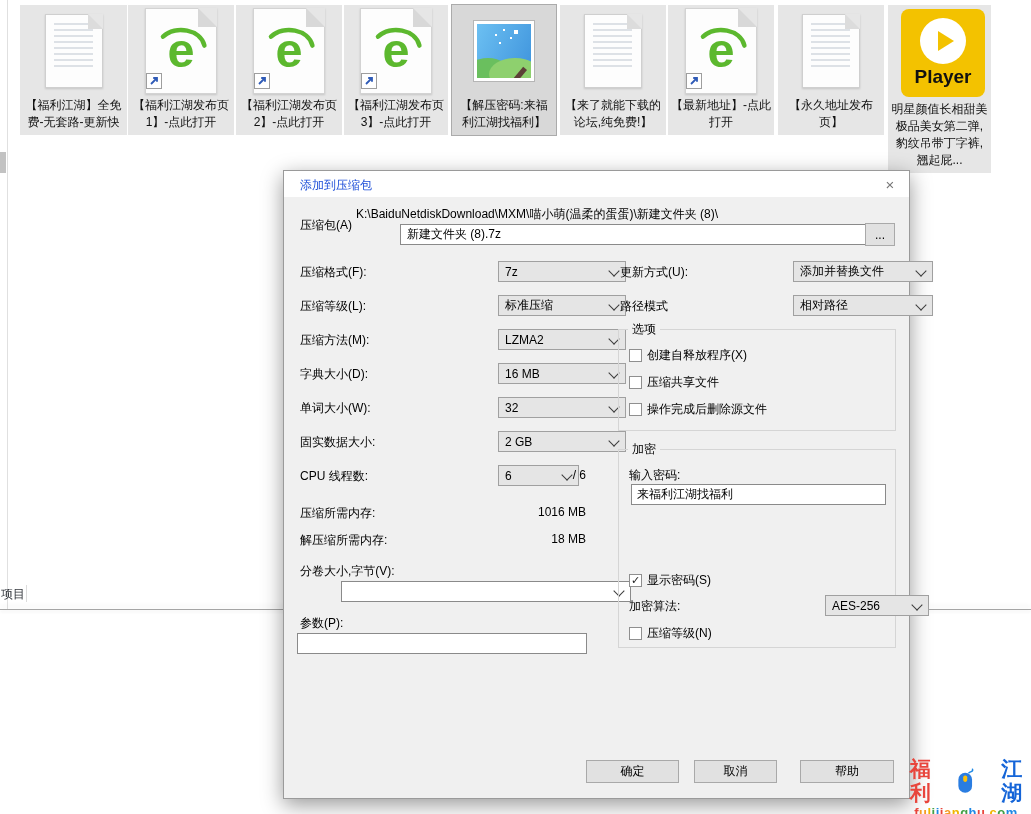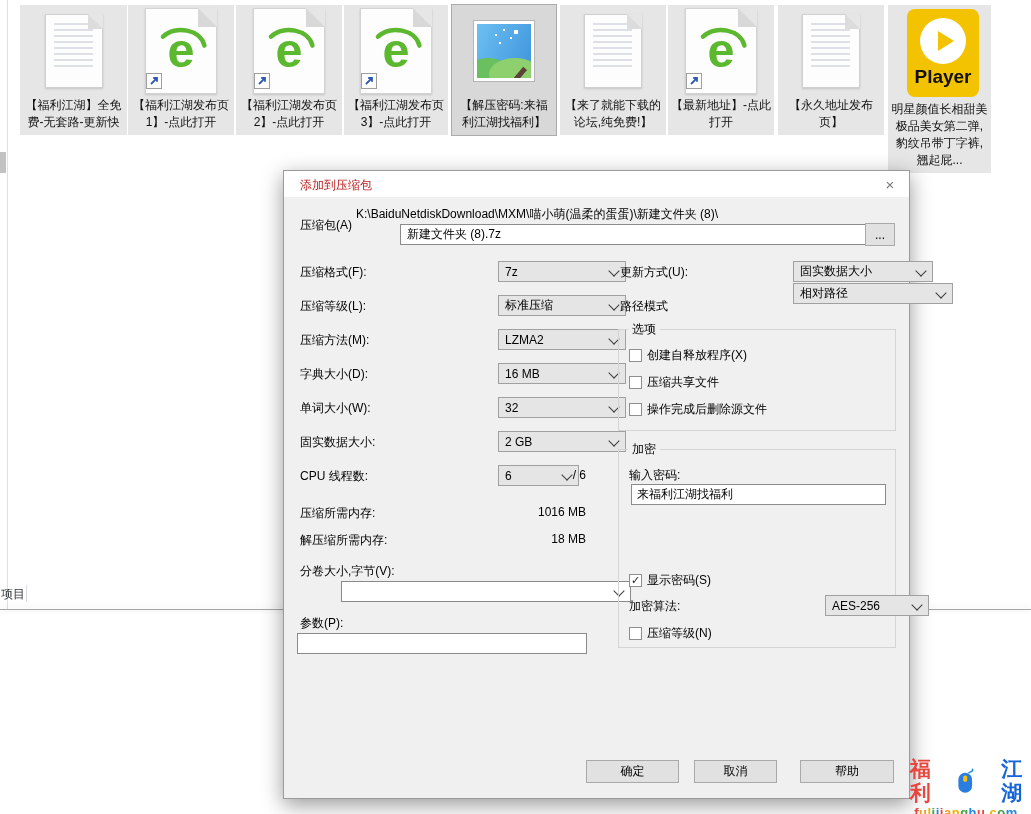--- a/index.html
+++ b/index.html
@@ -29,41 +29,41 @@
   .photo{position:relative;width:54px;height:54px;background:#fff;border:1px solid #b5b5b5;padding:3px;}
   .photo-inner{position:relative;width:100%;height:100%;overflow:hidden;
            background:linear-gradient(115deg,#6cc0f2 0%,#3e93dc 100%);}
   .hill1{position:absolute;bottom:-10px;left:-12px;width:46px;height:30px;background:#6abf5e;border-radius:50%;}
   .hill2{position:absolute;bottom:-12px;right:-10px;width:52px;height:32px;background:#8ed06e;border-radius:50%;}
   .wand{position:absolute;right:4px;bottom:8px;width:36px;height:5px;background:#5d4037;
         transform:rotate(-50deg);transform-origin:100% 100%;}
   .sparkle{position:absolute;left:18px;top:10px;width:2px;height:2px;background:#fff;
         box-shadow:8px -5px 0 #fff,15px 3px 0 #fff,4px 8px 0 #fff,20px -3px 0 1px #fff;}
 
-  .player-box{position:relative;width:72px;height:88px;background:#f3c200;border-radius:8px;
+  .player-box{position:relative;width:84px;height:88px;background:#f3c200;border-radius:8px;
         display:flex;flex-direction:column;align-items:center;justify-content:flex-start;margin-left:7px;}
   .play-circle{margin-top:9px;width:46px;height:46px;background:#fff;border-radius:50%;
         display:flex;align-items:center;justify-content:center;}
   .play-tri{width:0;height:0;border-left:16px solid #f3c200;border-top:10px solid transparent;
         border-bottom:10px solid transparent;margin-left:5px;}
   .player-word{font-size:19px;font-weight:bold;color:#111;line-height:26px;}
 
   
   .v-hairline{position:absolute;left:7px;top:0;width:1px;height:609px;background:#e0e0e0;}
   .scroll-bit{position:absolute;left:0;top:152px;width:6px;height:21px;background:#c2c2c2;}
   .explorer-edge{position:absolute;left:0;top:609px;width:1031px;height:1px;background:#a5a5a5;
         box-shadow:0 -3px 4px rgba(0,0,0,.10),0 2px 3px rgba(0,0,0,.08);}
   .status-text{position:absolute;left:1px;top:586px;font-size:12px;color:#33373d;}
   .status-sep{position:absolute;left:26px;top:585px;width:1px;height:17px;background:#dcdcdc;}
 
   
   #dialog{position:absolute;left:283px;top:170px;width:625px;height:627px;background:#f0f0f0;
         border:1px solid #9a9a9a;box-shadow:0 6px 20px rgba(0,0,0,.40);z-index:5;}
   .titlebar{position:absolute;left:0;top:0;width:100%;height:26px;background:#fff;}
-  .dlg-title{position:absolute;left:16px;top:6px;font-size:12px;color:#b91c1c;}
+  .dlg-title{position:absolute;left:16px;top:6px;font-size:12px;color:#1d4ed8;}
   .dlg-close{position:absolute;right:4px;top:1px;width:30px;height:24px;display:flex;align-items:center;
         justify-content:center;font-size:15px;color:#777;}
   .lbl{position:absolute;font-size:12px;color:#000;white-space:nowrap;}
   .combo{position:absolute;height:21px;background:#e5e5e5;border:1px solid #a0a0a0;box-sizing:border-box;
         font-size:12px;display:flex;align-items:center;padding:0 20px 0 6px;white-space:nowrap;overflow:hidden;margin-left:44px;}
   .combo.white{background:#fff;border-color:#8a8a8a;}
   .chev{position:absolute;right:7px;top:5px;width:7px;height:7px;border-right:1.4px solid #3c3c3c;
         border-bottom:1.4px solid #3c3c3c;transform:rotate(45deg);}
   .tinput{position:absolute;height:21px;background:#fff;border:1px solid #8a8a8a;box-sizing:border-box;
         font-size:12px;padding:0 5px;font-family:"Liberation Sans","DejaVu Sans",sans-serif;}
@@ -295,26 +295,26 @@
     <div class="combo white" style="left:13px;top:410px;width:290px;">
       <span></span>
         <span class="chev"></span>
     </div>
 
     <div class="lbl" style="left:16px;top:444px;">参数(P):</div>
     <input class="tinput" style="left: 13px; top: 462px; width: 290px;" value="">
 
     <div class="lbl" style="left:336px;top:93px;">更新方式(U):</div>
     <div class="combo" style="left:465px;top:90px;width:140px;">
-      <span>固实数据大小</span>
+      <span>添加并替换文件</span>
         <span class="chev"></span>
     </div>
 
     <div class="lbl" style="left:336px;top:127px;">路径模式</div>
-    <div class="combo" style="left:465px;top:112px;width:160px;">
+    <div class="combo" style="left:465px;top:124px;width:140px;">
       <span>相对路径</span>
         <span class="chev"></span>
     </div>
 
     <div class="group" style="left:334px;top:158px;width:276px;height:100px;">
       <div class="group-label">选项</div>
     </div>
     <div class="cbrow" style="left:345px;top:176px;">
       <span class="cb"></span>
       <span>创建自释放程序(X)</span>

